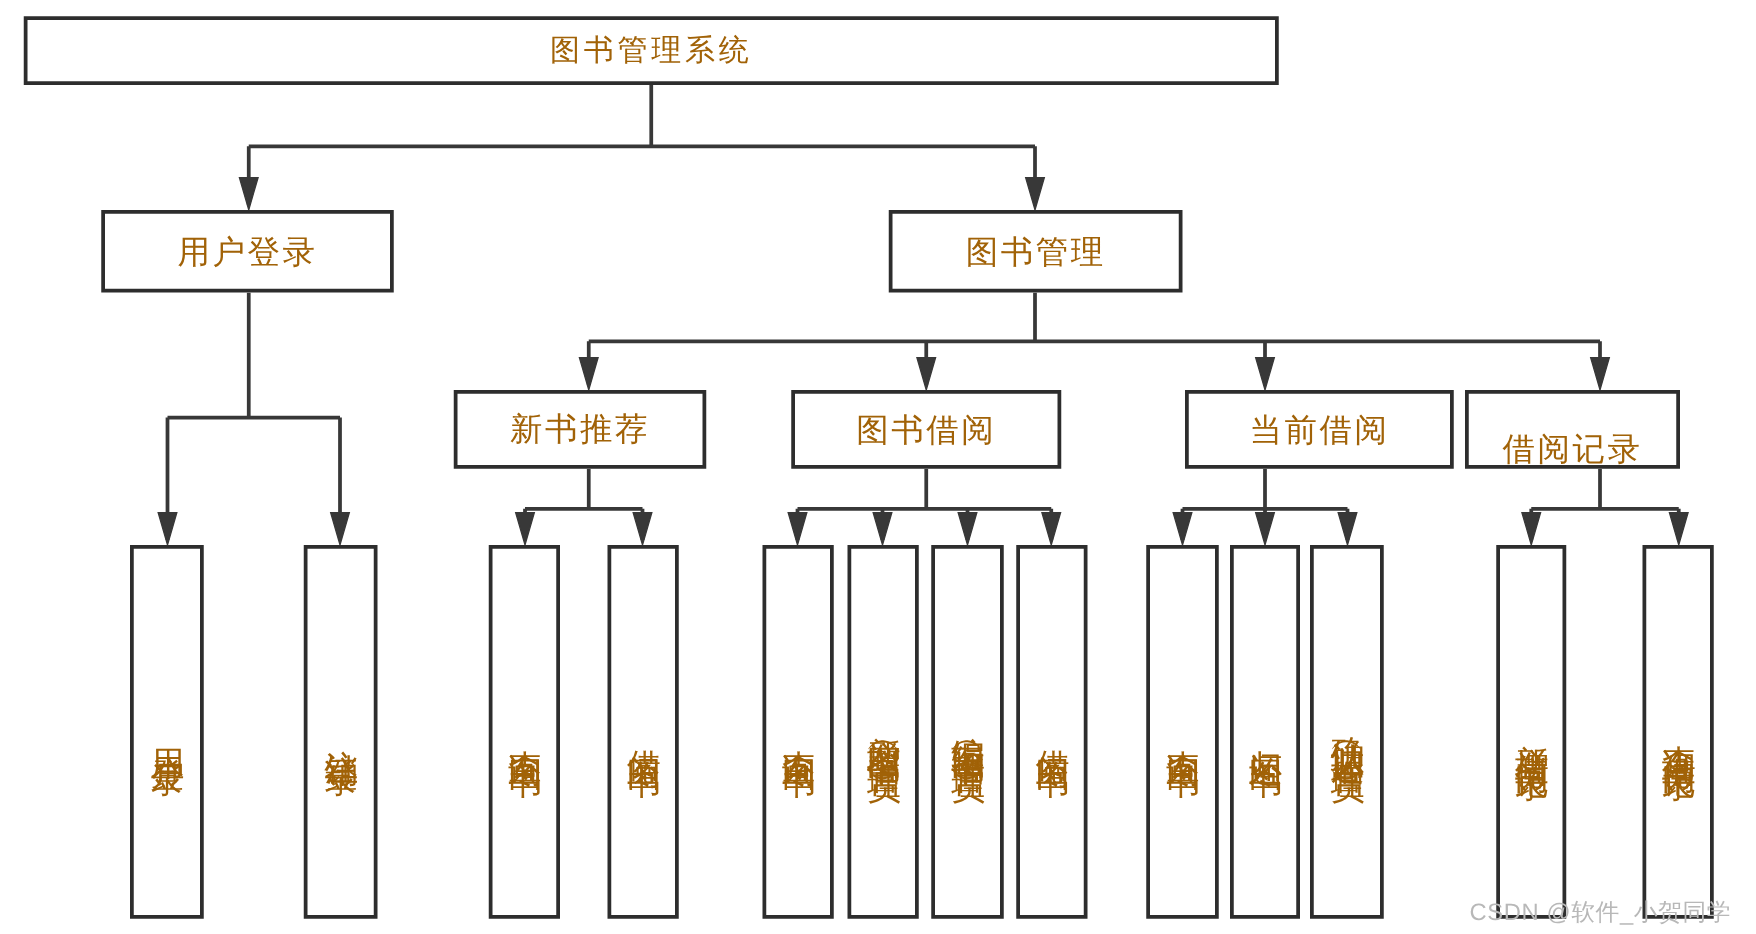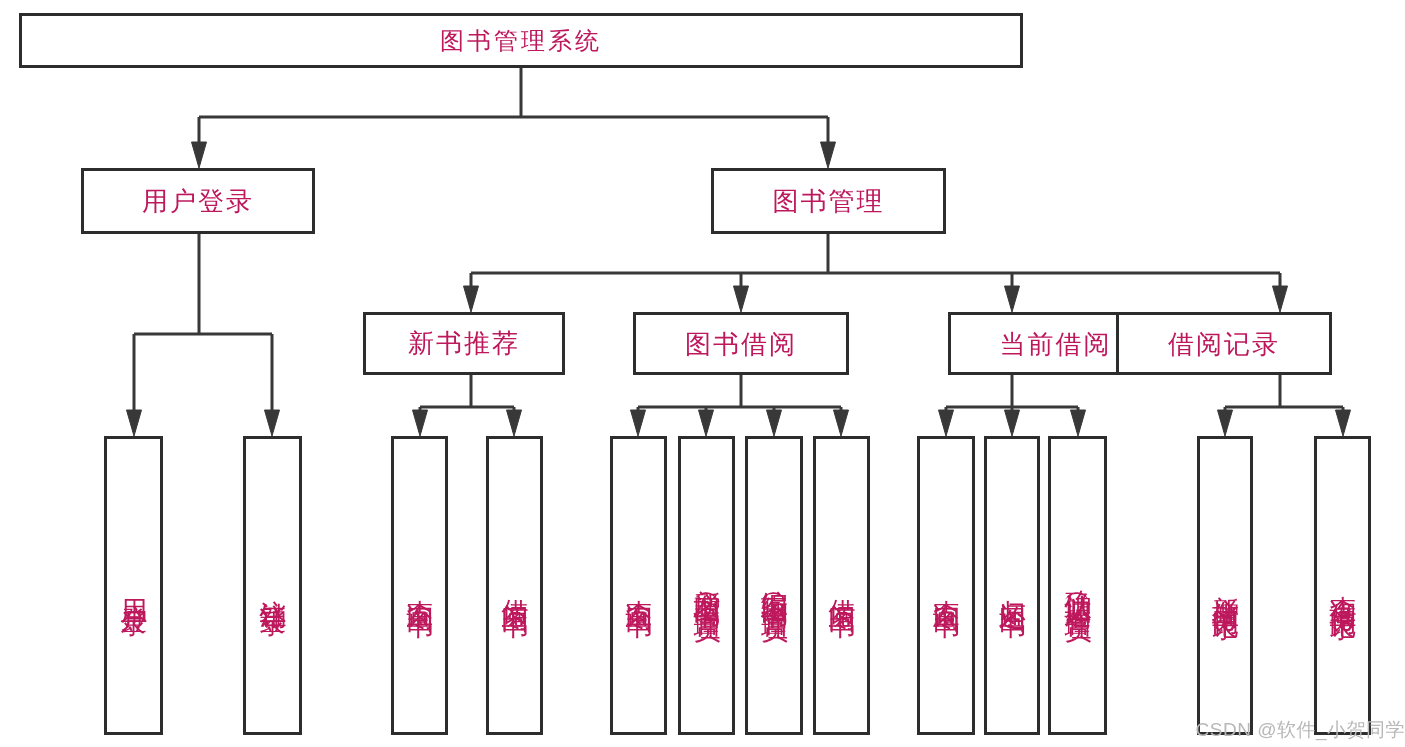--- a/index.html
+++ b/index.html
@@ -14,40 +14,40 @@
   .connectors path{stroke:#383838;stroke-width:3;fill:none;}
   .connectors polygon{fill:#383838;stroke:#383838;stroke-width:1;}
   .node{
     position:absolute;
     box-sizing:border-box;
     border:3px solid #2d2d2d;
     background:#ffffff;
     display:flex;
     align-items:center;
     justify-content:center;
-    color:#be185d;
+    color:#a16207;
     z-index:2;
   }
   .node .hlabel{
     font-size:26px;
     letter-spacing:2px;
     line-height:1;
     white-space:nowrap;
   }
   .node.root .hlabel{font-size:24px;letter-spacing:3px;}
   .node .vlabel{
     writing-mode:vertical-rl;
     text-orientation:mixed;
     font-size:27px;
     letter-spacing:4px;
     line-height:1;
   }
   .watermark{
     position:absolute;
-    right:0;
+    right:20px;
     bottom:4px;
     font-size:19px;
     letter-spacing:0.5px;
     color:#b8b8b8;
     z-index:5;
     white-space:nowrap;
     margin-top:20px;
   }
 </style>
 </head>
@@ -111,21 +111,21 @@
 
   <div class="node" style="left:363px;top:312px;width:202px;height:63px;font-family:Liberation Serif, serif;">
     <span class="hlabel">新书推荐</span>
   </div>
   <div class="node" style="left:633px;top:312px;width:216px;height:63px;">
     <span class="hlabel">图书借阅</span>
   </div>
   <div class="node" style="left:904px;top:312px;width:215px;height:63px;margin-left:44px;">
     <span class="hlabel">当前借阅</span>
   </div>
-  <div class="node" style="left:1116px;top:312px;width:216px;height:63px;">
+  <div class="node" style="left:1172px;top:312px;width:172px;height:63px;align-items:flex-end;">
     <span class="hlabel">借阅记录</span>
   </div>
 
   <div class="node leaf" style="left:104px;top:436px;width:59px;height:299px;">
     <span class="vlabel">用户登录</span>
   </div>
   <div class="node leaf" style="left:243px;top:436px;width:59px;height:299px;">
     <span class="vlabel">注销登录</span>
   </div>
   <div class="node leaf" style="left:391px;top:436px;width:57px;height:299px;">

